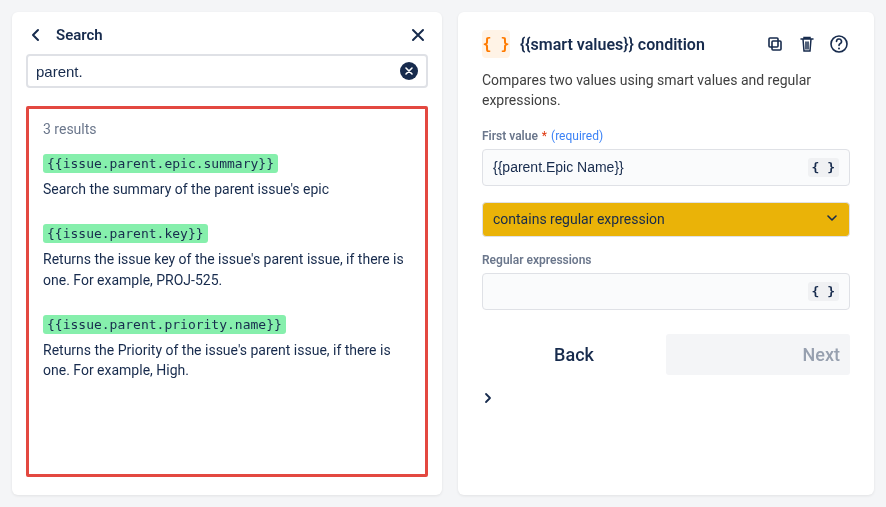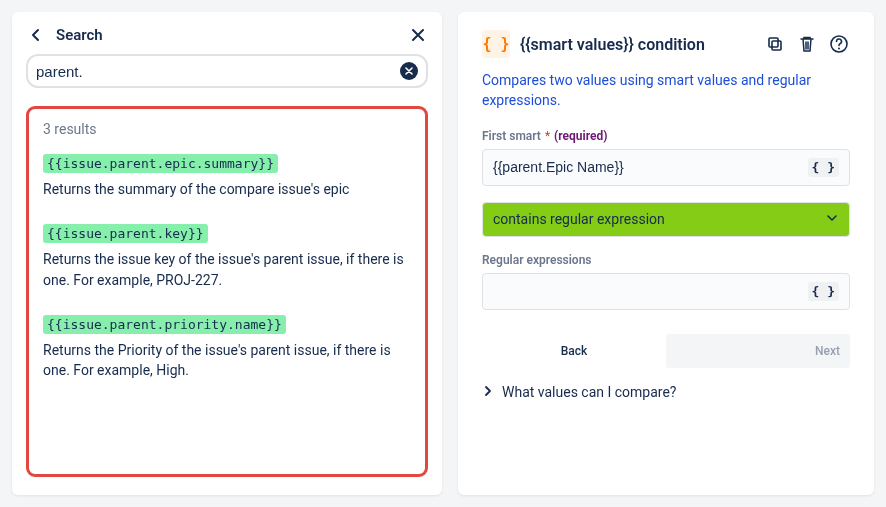--- a/index.html
+++ b/index.html
@@ -27,21 +27,21 @@
       display: flex;
       align-items: center;
       gap: 12px;
       padding: 0 2px 10px;
     }
     .search-title { font-weight: 600; font-size: 15px; }
     .spacer { flex: 1; }
     .icon-btn { cursor: pointer; display:flex; align-items:center; justify-content:center; color:#172b4d; }
     .search-box {
       border: 2px solid #dfe1e6;
-      border-radius: 12px;
+      border-radius: 4px;
       display: flex;
       align-items: center;
       padding: 6px 8px;
     }
     .search-input {
       border: none;
       outline: none;
       flex: 1;
       font-size: 15px;
       color: #172b4d;
@@ -51,21 +51,21 @@
       background: #172b4d;
       border-radius: 50%;
       color: #fff;
       display:flex; align-items:center; justify-content:center;
       font-size: 11px;
       cursor: pointer;
     }
     .results-box {
       margin-top: 18px;
       border: 3px solid #e34840;
-      border-radius: 9px;
+      border-radius: 2px;
       padding: 12px 14px 20px;
       flex: 1;
     }
     .results-count { color:#6b778c; font-size: 14px; margin-bottom: 16px; }
     .result-item { margin-bottom: 24px; }
     .result-code {
       font-family: "SFMono-Regular", Consolas, monospace;
       font-size: 13px;
       background: #86efac;
       padding: 2px 4px;
@@ -97,25 +97,25 @@
       font-family: monospace;
     }
     .right-title { font-weight: 600; font-size: 16px; }
     .right-actions { display:flex; gap:10px; }
     .action-icon {
       width: 22px; height: 22px;
       cursor: pointer;
       display:flex; align-items:center; justify-content:center;
       color:#172b4d;
     }
-    .right-desc { color:#1d4ed8; font-size: 14px; line-height:1.45; margin-bottom:18px; }
+    .right-desc { color:#404040; font-size: 14px; line-height:1.45; margin-bottom:18px; }
     .field-group { margin-bottom: 16px; }
     .field-label { font-size: 12px; font-weight:600; color:#6b778c; margin-bottom:6px; display:flex; gap:4px; }
     .req { color:#de350b; font-weight: normal; }
-    .optional { color:#701a75; font-weight: bold; }
+    .optional { color:#3b82f6; font-weight: normal; }
     .field-input {
       border: 1px solid #dfe1e6;
       border-radius: 4px;
       display:flex;
       align-items:center;
       padding: 8px 10px;
       font-size: 14px;
       background: #fafbfc;
       gap: 36px;
     }
@@ -128,31 +128,31 @@
       color:#172b4d;
       font-size:13px;
       cursor:pointer;
       padding: 2px 4px;
       background:#f0f1f3;
       border-radius:3px;
     }
     .select-wrap {
       border:1px solid #dfe1e6;
       border-radius:4px;
-      background:#84cc16;
+      background:#eab308;
       padding:8px 10px;
       display:flex;
       align-items:center;
       cursor:pointer;
       font-size:14px;
     }
     .chevron { margin-left:auto; }
     .blur-val { filter: blur(3px); color:#97a0af; }
     .button-row { display:flex; margin-top: 8px; margin-bottom: 16px; }
-    .btn { flex:1; text-align:center; padding:10px; font-size:12px; font-weight:500; cursor:pointer; }
+    .btn { flex:1; text-align:center; padding:10px; font-size:18px; font-weight:500; cursor:pointer; }
     .btn-back { color:#172b4d; }
     .btn-next { background:#f4f5f7; color:#97a0af; border-radius:3px;text-align:right; }
     .expand-row { display:flex; align-items:center; gap:8px; font-size:14px; color:#172b4d; cursor:pointer; }
   </style>
 </head>
 <body>
 
 <div class="panel-left">
   <div class="search-header">
     <div class="icon-btn">
@@ -176,25 +176,25 @@
           <path d="M1 1 L7 7 M7 1 L1 7" stroke="#fff" stroke-width="1.6" stroke-linecap="round"></path>
         </svg>
     </div>
   </div>
 
   <div class="results-box">
     <div class="results-count">3 results</div>
 
     <div class="result-item">
       <span class="result-code">{{issue.parent.epic.summary}}</span>
-      <div class="result-desc">Returns the summary of the compare issue's epic</div>
+      <div class="result-desc">Search the summary of the parent issue's epic</div>
     </div>
     <div class="result-item">
       <span class="result-code">{{issue.parent.key}}</span>
-      <div class="result-desc">Returns the issue key of the issue's parent issue, if there is one. For example, PROJ-227.</div>
+      <div class="result-desc">Returns the issue key of the issue's parent issue, if there is one. For example, PROJ-525.</div>
     </div>
     <div class="result-item">
       <span class="result-code">{{issue.parent.priority.name}}</span>
       <div class="result-desc">Returns the Priority of the issue's parent issue, if there is one. For example, High.</div>
     </div>
   </div>
 </div>
 
 <div class="panel-right">
   <div class="right-header">
@@ -220,21 +220,21 @@
             <circle cx="10" cy="14.5" r="1" fill="currentColor"></circle>
           </svg>
       </div>
     </div>
   </div>
 
   <div class="right-desc">Compares two values using smart values and regular expressions.</div>
 
   <div class="field-group">
     <div class="field-label">
-      <span>First smart</span>
+      <span>First value</span>
         <span class="req">*</span>
       <span class="optional">(required)</span>
     </div>
     <div class="field-input">
       <input value="{{parent.Epic Name}}" style="">
       <span class="braces-small">{ }</span>
     </div>
   </div>
 
   <div class="field-group">
@@ -262,15 +262,14 @@
     <div class="btn btn-back">Back</div>
     <div class="btn btn-next">Next</div>
   </div>
 
   <div class="expand-row">
     <span>
       <svg width="12" height="12" viewBox="0 0 12 12">
           <path d="M4 2 L8 6 L4 10" stroke="#172b4d" stroke-width="1.8" fill="none" stroke-linecap="round" stroke-linejoin="round"></path>
         </svg>
     </span>
-    <span>What values can I compare?</span>
   </div>
 </div>
 
 </body></html>

